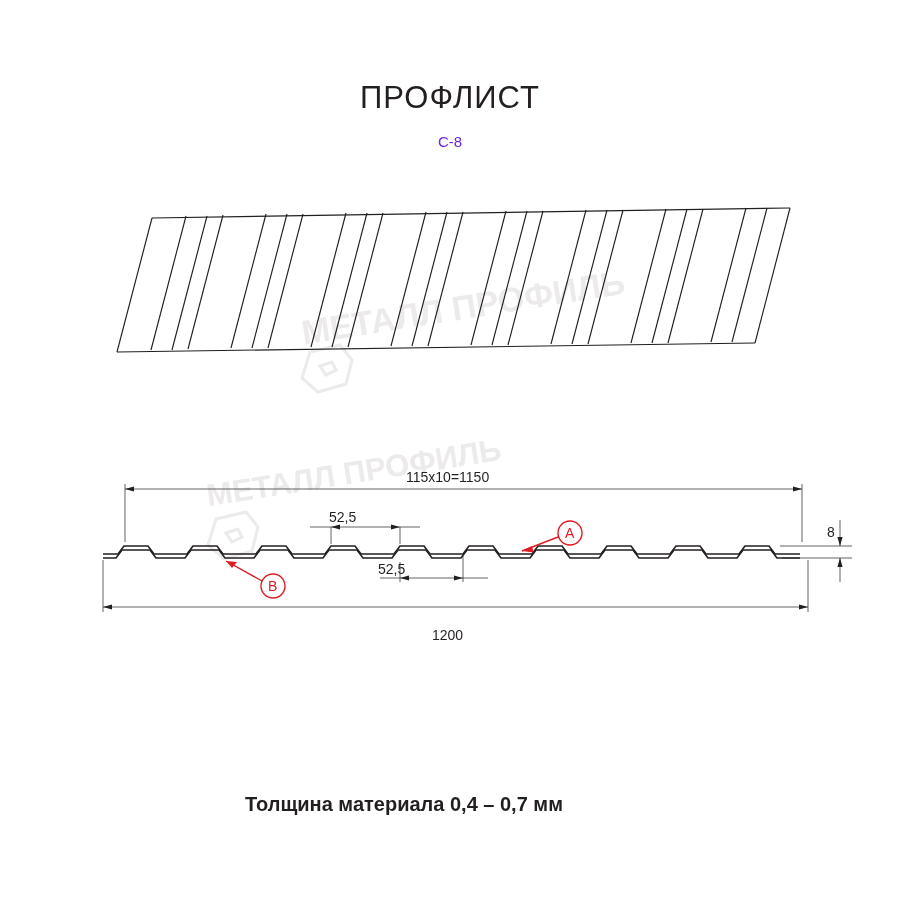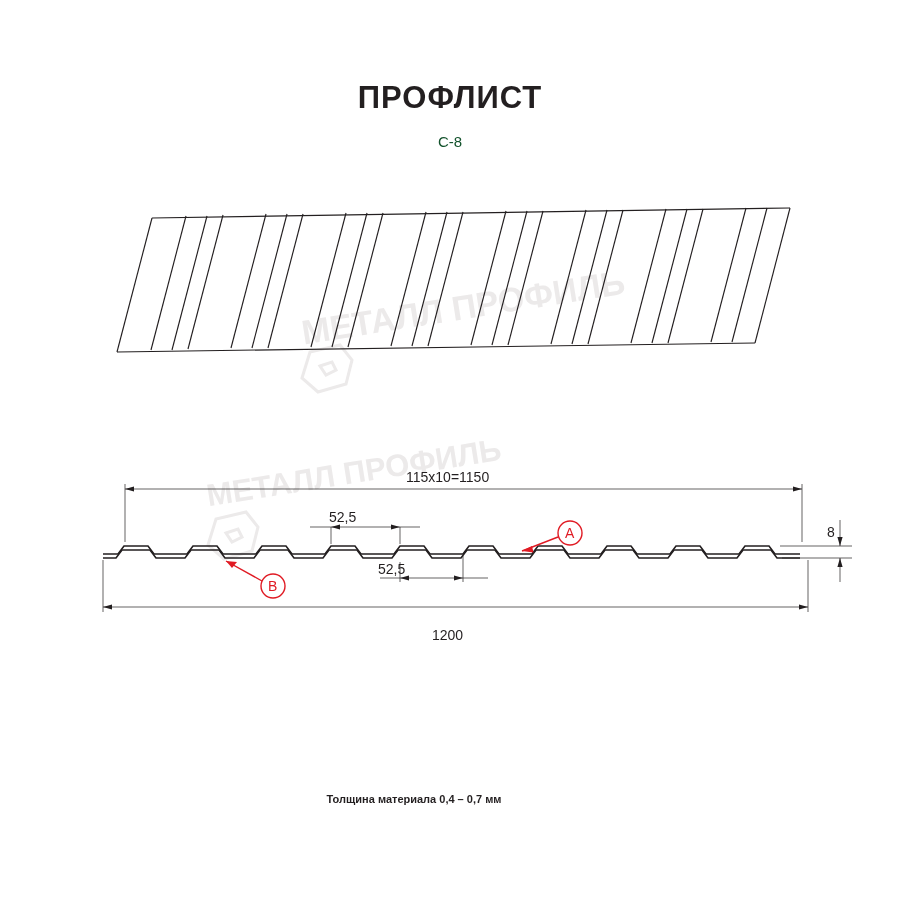--- a/index.html
+++ b/index.html
@@ -19,43 +19,42 @@
     position: absolute;
     inset: 0;
   }
   .title {
     position: absolute;
     top: 80px;
     left: 0;
     width: 900px;
     text-align: center;
     font-size: 31px;
-    font-weight: bold;
+    font-weight: normal;
     letter-spacing: 1px;
     color: #231f20;
   }
   .subtitle {
     position: absolute;
     top: 133px;
     left: 0;
     width: 900px;
     text-align: center;
     font-size: 15px;
-    color: #14532d;
+    color: #6d28d9;
   }
   .footer-note {
     position: absolute;
     top: 793px;
     left: 0;
     width: 808px;
     text-align: center;
-    font-size: 11px;
+    font-size: 20px;
     font-weight: bold;
     color: #231f20;
-    padding-left: 10px;
   }
   svg.art {
     position: absolute;
     left: 0;
     top: 0;
     width: 900px;
     height: 900px;
   }
   .wm {
     position: absolute;

